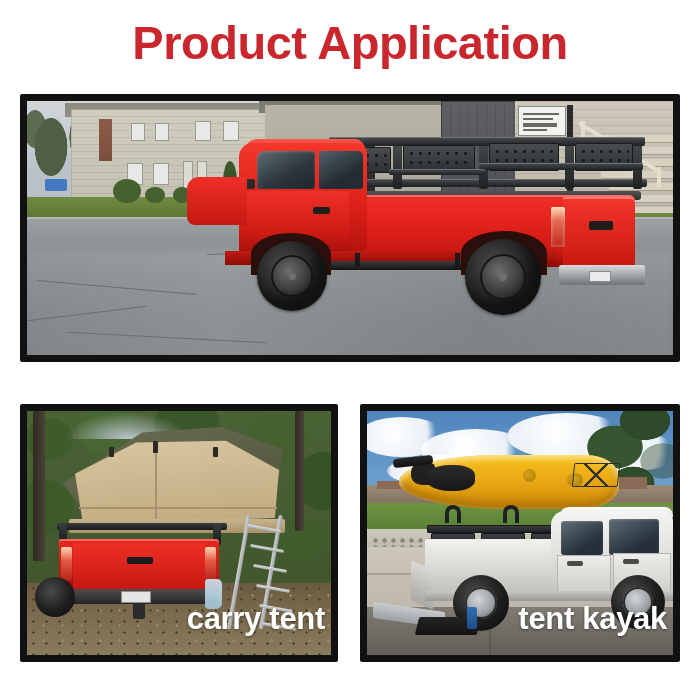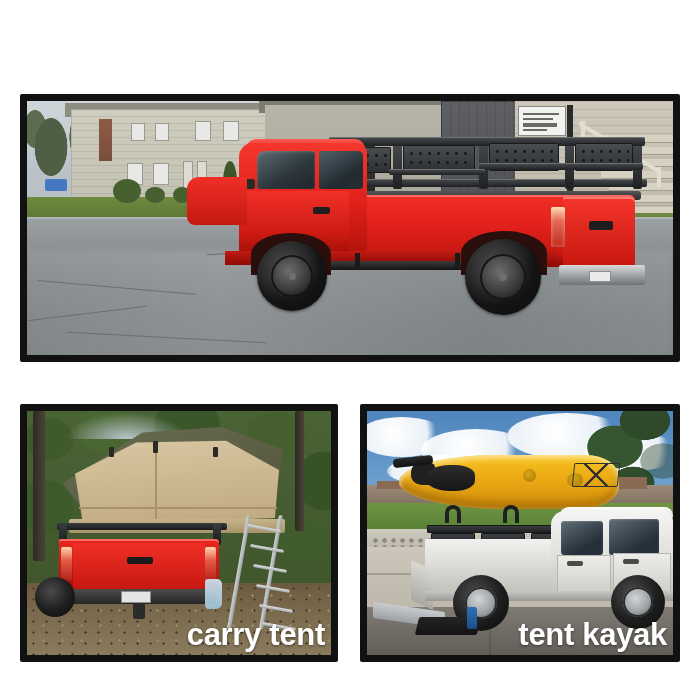--- a/index.html
+++ b/index.html
@@ -341,35 +341,36 @@
       background: linear-gradient(#c9ccce,#9aa0a3); transform: skewY(8deg); border-radius: 2px; }
   .ky-jack { position:absolute; left: 100px; top: 196px; width: 10px; height: 22px;
       background: linear-gradient(#2f6fb5,#1d4d85); border-radius: 2px; }
   .ky-toolmat { position:absolute; left: 50px; top: 206px; width: 62px; height: 18px;
       background: linear-gradient(#242424,#131313); border-radius: 2px; transform: skewX(-14deg); }
 
   
   .caption {
     position: absolute;
     right: 6px;
-    bottom: 2px;
+    bottom: 18px;
     color: #ffffff;
     font-size: 31px;
     font-weight: bold;
     line-height: 36px;
     letter-spacing: -0.3px;
     white-space: nowrap;
     text-shadow: 0 1px 3px rgba(0,0,0,.45);
   }
 </style>
 </head>
 <body>
 
 <div class="page">
 
+  <div class="title">Product Application</div>
 
   <div class="frame" id="frame-main">
     <div class="photo">
       <div class="scene" id="scene-main">
 
         <div class="sl m-sky"></div>
         <div class="sl m-trees"></div>
 
         <div class="sl m-house-roof"></div>
         <div class="sl m-house"></div>

